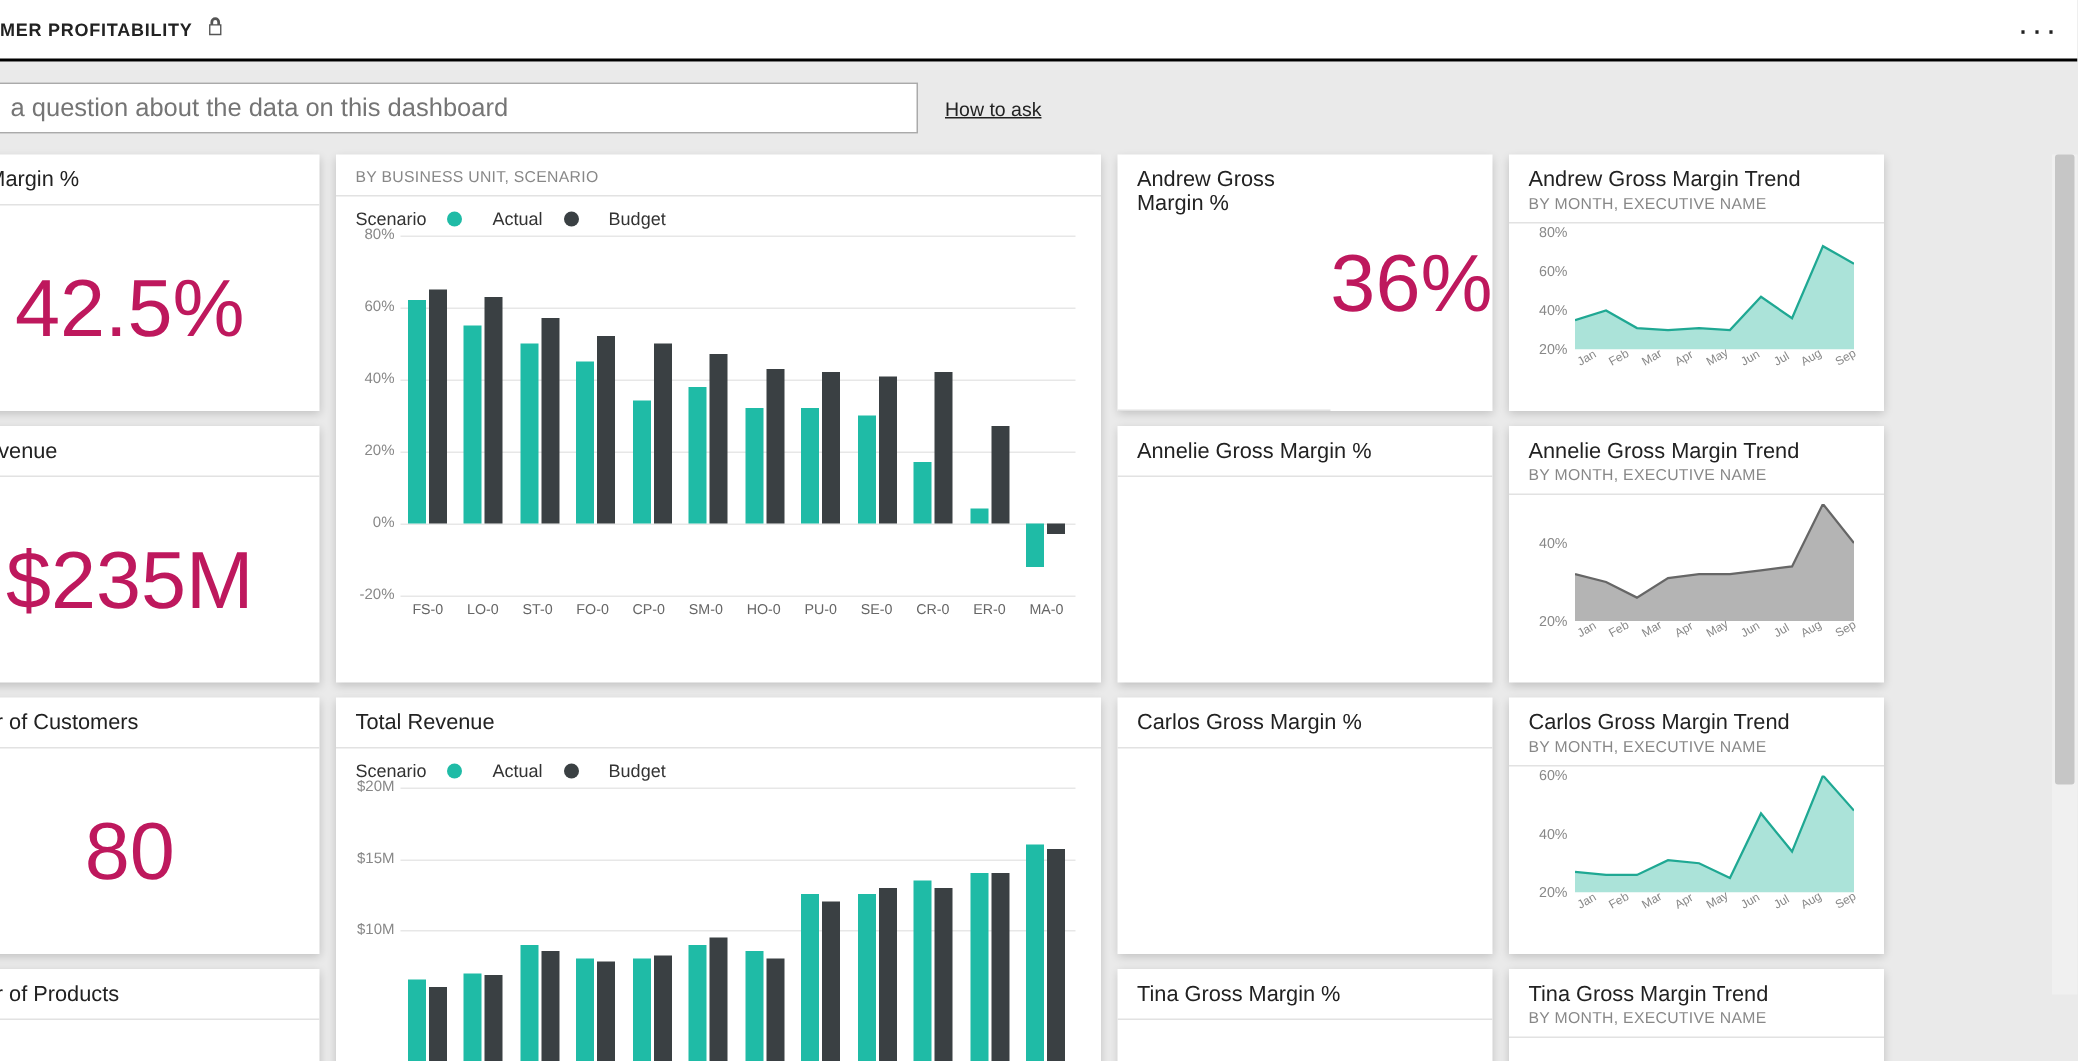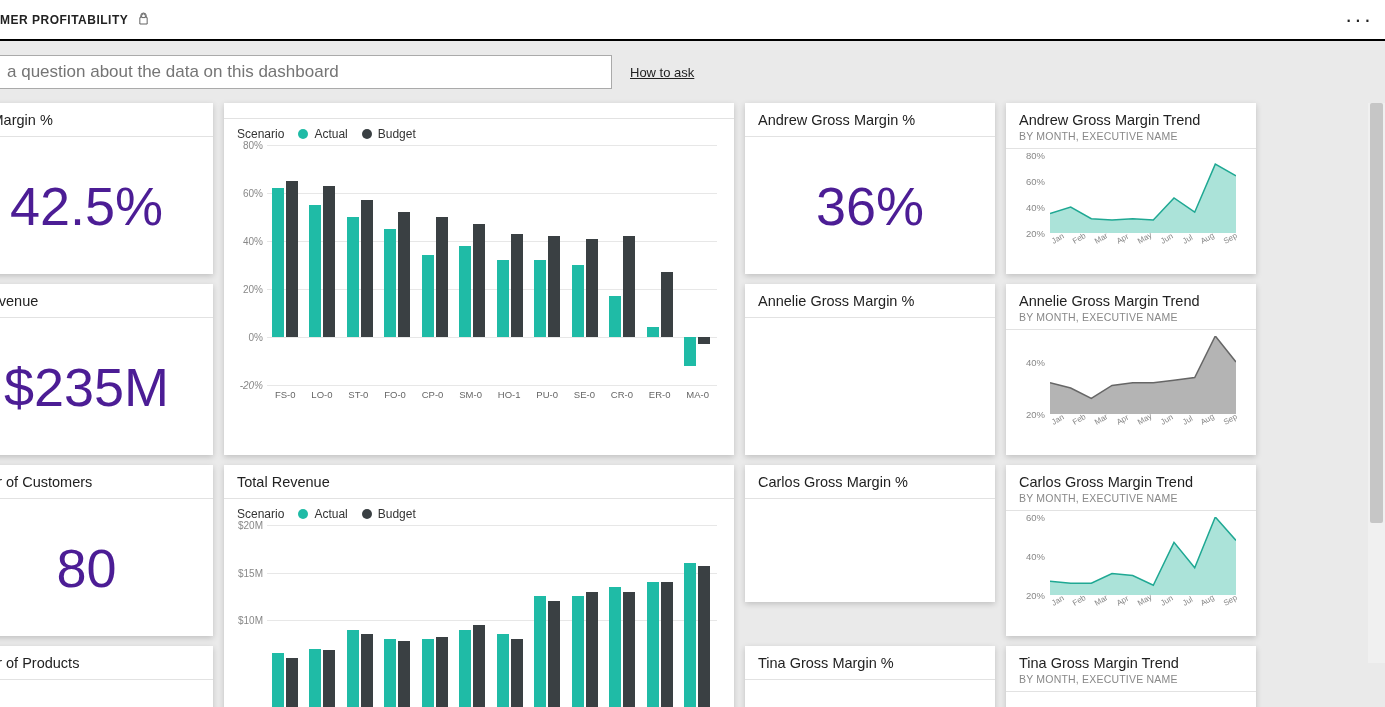--- a/index.html
+++ b/index.html
@@ -11,23 +11,23 @@
   .dots-icon { font-size: 22px; letter-spacing: 2px; cursor: pointer; }
   .askbar { height: 62px; display: flex; align-items: center; padding-left: 0; gap: 18px; }
   .ask-input { height: 34px; width: 614px; border: 1px solid #aaa; background: #fff; font-size: 17px; color: #777; padding: 0 8px; font-family: inherit; }
   .howto { font-size: 13px; text-decoration: underline; cursor: pointer; }
   .canvas { position: absolute; left: 0; top: 103px; width: 1385px; height: 604px; }
   .tile { position: absolute; background: #fff; box-shadow: 0 2px 6px rgba(0,0,0,0.18); }
   .tile-header { padding: 9px 13px 6px 13px; border-bottom: 1px solid #e2e2e2; }
   .tile-title { font-size: 14.5px; color: #222; margin-bottom: 2px; }
   .tile-sub { font-size: 10.5px; color: #888; text-transform: uppercase; letter-spacing: 0.2px; }
   .tile-body { flex: 1; display: flex; align-items: center; justify-content: center; }
-  .bignum { font-size: 54px; font-weight: 300; color: #4c1d95; }
+  .bignum { font-size: 54px; font-weight: 300; color: #be185d; }
   .legend { display: flex; align-items: center; gap: 14px; font-size: 12px; color: #333; padding: 8px 13px 4px 13px; }
-  .legend-item { display: flex; align-items: center; gap: 6px; }
+  .legend-item { display: flex; align-items: center; gap: 20px; }
   .swatch { width: 10px; height: 10px; border-radius: 50%; display: inline-block; }
   .barchart { position: relative; padding: 0 13px 8px 13px; }
   .chart-area { position: relative; height: 240px; margin-left: 30px; margin-right: 4px; }
   .grid-line { position: absolute; left: 0; right: 0; border-top: 1px solid #e7e7e7; }
   .y-lab { position: absolute; left: -30px; font-size: 10px; color: #888; transform: translateY(-50%); width: 26px; text-align: right; }
   .bars-row { position: absolute; left: 0; right: 0; bottom: 0; top: 0; display: flex; justify-content: space-around; }
   .bar-group { display: flex; align-items: flex-end; gap: 2px; height: 100%; position: relative; }
   .bar { width: 12px; }
   .bar.actual { background: #1fbba6; }
   .bar.budget { background: #3a4043; }
@@ -92,36 +92,37 @@
 
   <div class="tile" style="left:-40px; top:543px; width:253px; height:171px; display:flex; flex-direction:column;">
     <div class="tile-header">
         <div class="tile-title">nber of Products</div>
       </div>
     <div class="tile-body"></div>
   </div>
 
   <div class="tile" style="left:224px; top:0; width:510px; height:352px;">
     <div class="tile-header">
+      <div class="tile-sub">BY BUSINESS UNIT, SCENARIO</div>
     </div>
     <div class="legend">
       <span>Scenario</span>
       <span class="legend-item">
           <span class="swatch" style="background:#1fbba6"></span>
           <span>Actual</span>
         </span>
       <span class="legend-item">
           <span class="swatch" style="background:#3a4043"></span>
           <span>Budget</span>
         </span>
     </div>
     <div class="barchart">
       <div class="chart-area" id="gm-chart">
           <div class="grid-line" style="top: 100%;"></div>
-          <div class="y-lab" style="top: 100%; font-style: italic;">-20%</div>
+          <div class="y-lab" style="top: 100%;">-20%</div>
           <div class="grid-line" style="top: 80%;"></div>
           <div class="y-lab" style="top: 80%;">0%</div>
           <div class="grid-line" style="top: 60%;"></div>
           <div class="y-lab" style="top: 60%;">20%</div>
           <div class="grid-line" style="top: 40%;"></div>
           <div class="y-lab" style="top: 40%;">40%</div>
           <div class="grid-line" style="top: 20%;"></div>
           <div class="y-lab" style="top: 20%;">60%</div>
           <div class="grid-line" style="top: 0%;"></div>
           <div class="y-lab" style="top: 0%;">80%</div>
@@ -176,21 +177,21 @@
             </div>
           </div>
         </div>
       <div class="x-labs" id="gm-xlabs">
           <span>FS-0</span>
           <span>LO-0</span>
           <span>ST-0</span>
           <span>FO-0</span>
           <span>CP-0</span>
           <span>SM-0</span>
-          <span>HO-1</span>
+          <span>HO-0</span>
           <span>PU-0</span>
           <span>SE-0</span>
           <span>CR-0</span>
           <span>ER-0</span>
           <span>MA-0</span>
         </div>
     </div>
   </div>
 
   <div class="tile" style="left:224px; top:362px; width:510px; height:352px;">
@@ -264,34 +265,34 @@
             <div class="bar-group" style="position: relative; width: 28px;">
               <div class="bar actual" style="position: absolute; left: 0px; top: 20%; height: 80%;"></div>
               <div class="bar budget" style="position: absolute; left: 14px; top: 21.5%; height: 78.5%;"></div>
             </div>
           </div>
         </div>
 
     </div>
   </div>
 
-  <div class="tile" style="left:745px; top:0; width:250px; height:171px; display:flex; flex-direction:column;">
+  <div class="tile" style="left:745px; top:0; width:250px; height:171px; display:flex; ">
     <div class="tile-header">
         <div class="tile-title">Andrew Gross Margin %</div>
       </div>
     <div class="tile-body">
         <div class="bignum">36%</div>
       </div>
   </div>
   <div class="tile" style="left:745px; top:181px; width:250px; height:171px; display:flex; flex-direction:column;">
     <div class="tile-header">
         <div class="tile-title">Annelie Gross Margin %</div>
       </div>
   </div>
-  <div class="tile" style="left:745px; top:362px; width:250px; height:137px; display:flex; flex-direction:column;">
+  <div class="tile" style="left:745px; top:362px; width:250px; height:171px; display:flex; flex-direction:column;">
     <div class="tile-header">
         <div class="tile-title">Carlos Gross Margin %</div>
       </div>
   </div>
   <div class="tile" style="left:745px; top:543px; width:250px; height:171px; display:flex; flex-direction:column;">
     <div class="tile-header">
         <div class="tile-title">Tina Gross Margin %</div>
       </div>
     <div class="tile-body"></div>
   </div>

